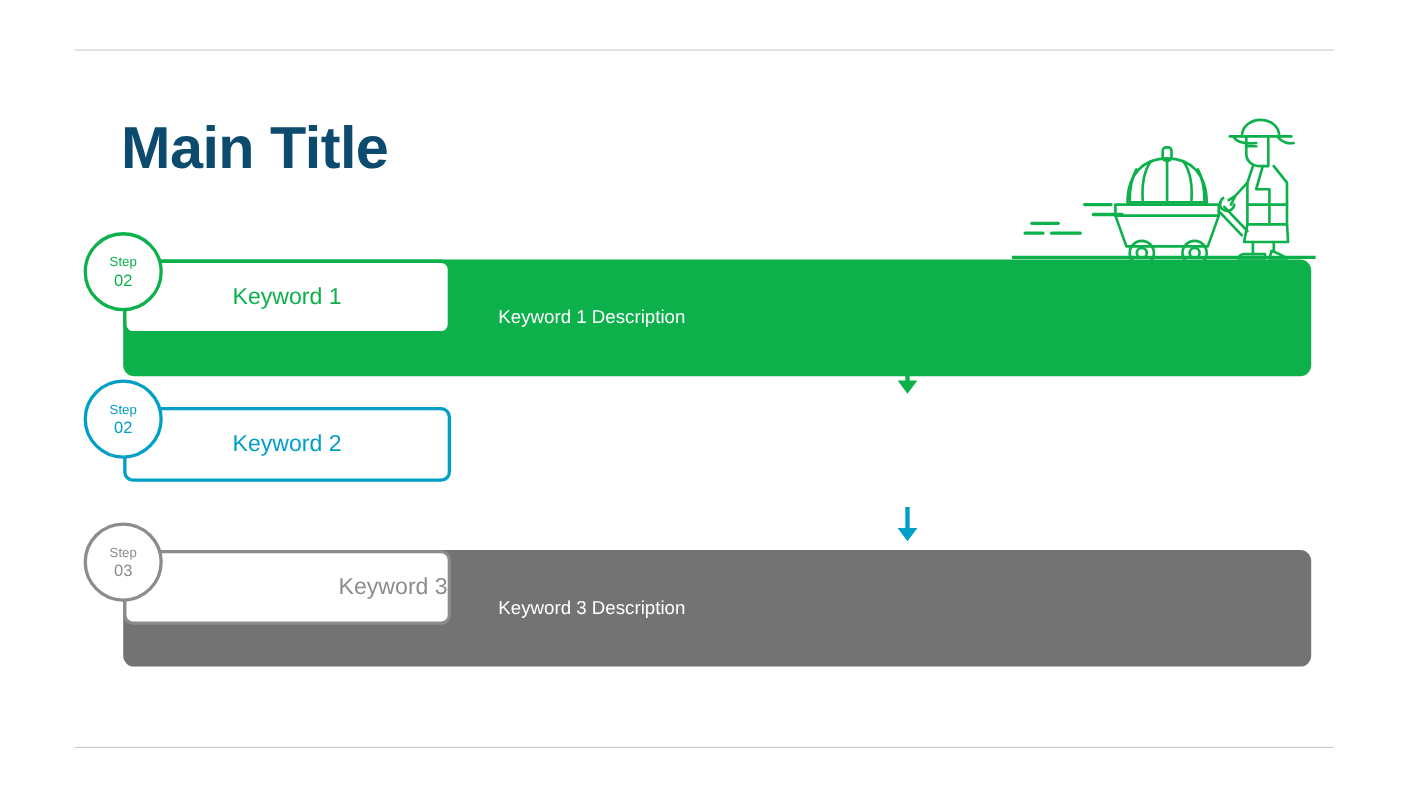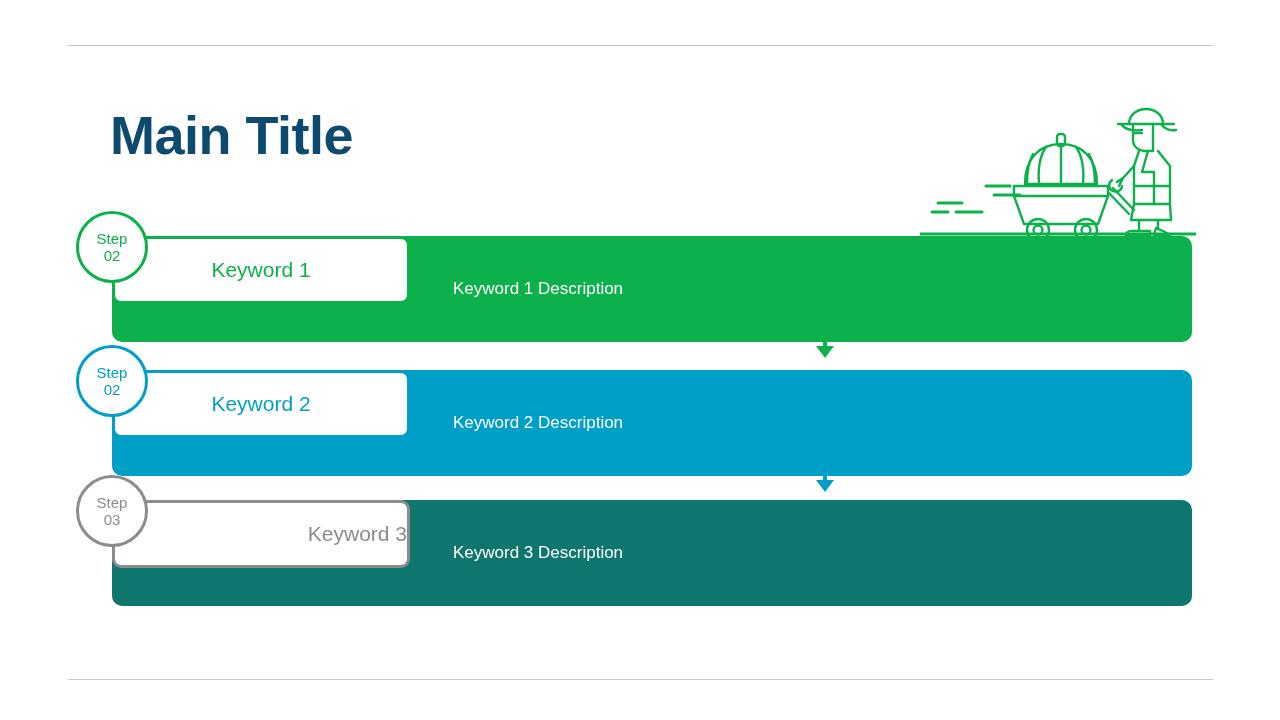--- a/index.html
+++ b/index.html
@@ -117,21 +117,21 @@
     border-style: solid;
     border-width: 3px;
     box-sizing: border-box;
     display: flex;
     flex-direction: column;
     align-items: center;
     justify-content: center;
     z-index: 3;
   }
   .step-word {
-    font-size: 15px;
+    font-size: 12px;
     line-height: 17px;
   }
   .step-num {
     font-size: 15px;
     line-height: 17px;
   }
 
   
   .arrow {
     position: absolute;
@@ -230,41 +230,38 @@
   </div>
 
   <div class="arrow arrow-1">
     <svg viewBox="0 0 30 34" width="30" height="34">
       <path d="M15 0 L15 22" stroke="#0DB14B" stroke-width="4" fill="none"></path>
       <path d="M6 19 L15 31 L24 19 Z" fill="#0DB14B"></path>
     </svg>
   </div>
 
   <div class="row row-2">
-    <div class="desc-bar" style="background:#009FC7;">
-      <span class="desc-text">Keyword 2 Description</span>
-    </div>
     <div class="keyword-card" style="border-color:#009FC7;text-align:right;">
       <span class="keyword-text c-blue">Keyword 2</span>
     </div>
     <div class="step-badge" style="border-color:#009FC7;">
       <span class="step-word c-blue">Step</span>
       <span class="step-num c-blue">02</span>
     </div>
   </div>
 
   <div class="arrow arrow-2">
     <svg viewBox="0 0 30 34" width="30" height="34">
       <path d="M15 0 L15 22" stroke="#009FC7" stroke-width="4" fill="none"></path>
       <path d="M6 19 L15 31 L24 19 Z" fill="#009FC7"></path>
     </svg>
   </div>
 
   <div class="row row-3">
-    <div class="desc-bar" style="background:#0f766e;">
+    <div class="desc-bar" style="background:#737373;">
       <span class="desc-text">Keyword 3 Description</span>
     </div>
     <div class="keyword-card" style="border-color:#8C8C8C;justify-content:flex-end;">
       <span class="keyword-text c-gray">Keyword 3</span>
     </div>
     <div class="step-badge" style="border-color:#8C8C8C;">
       <span class="step-word c-gray">Step</span>
       <span class="step-num c-gray">03</span>
     </div>
   </div>

